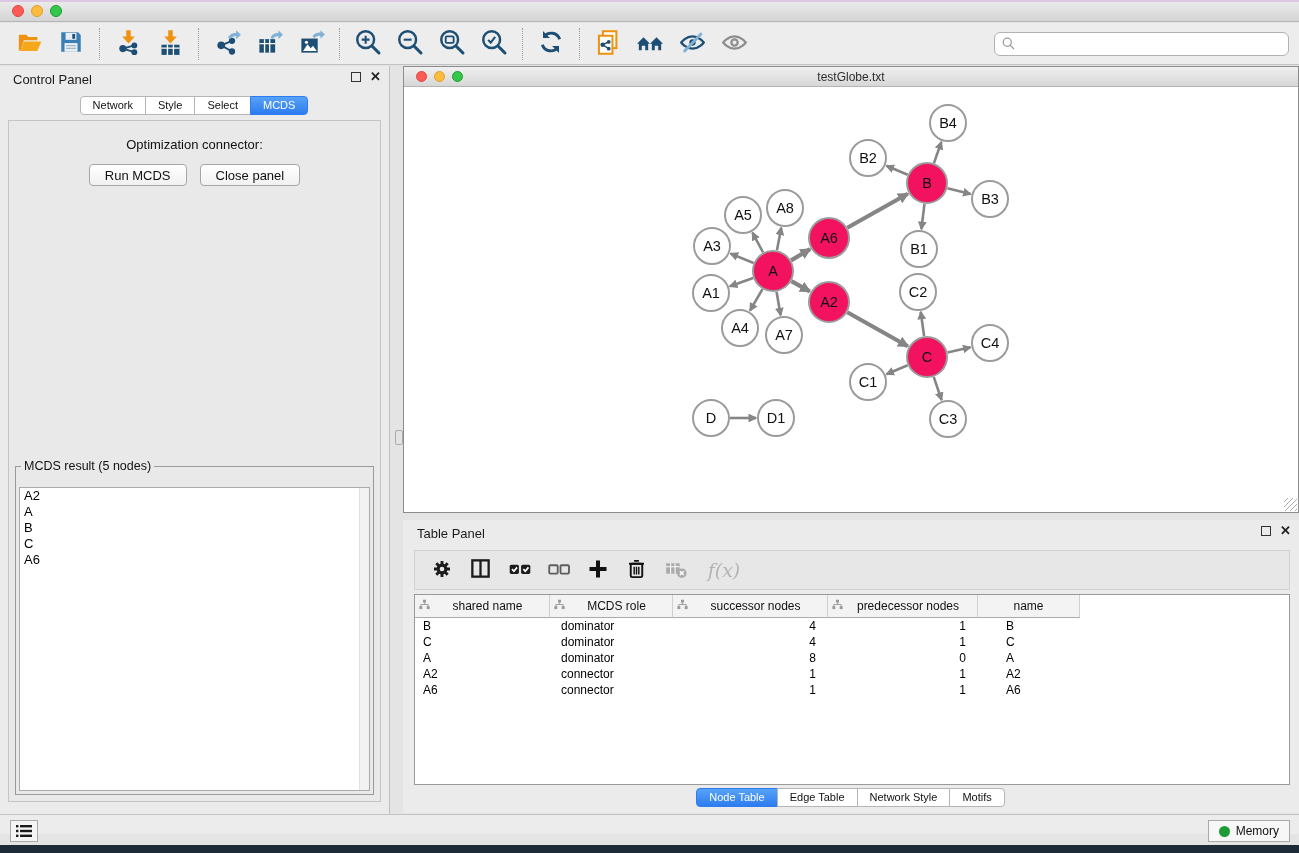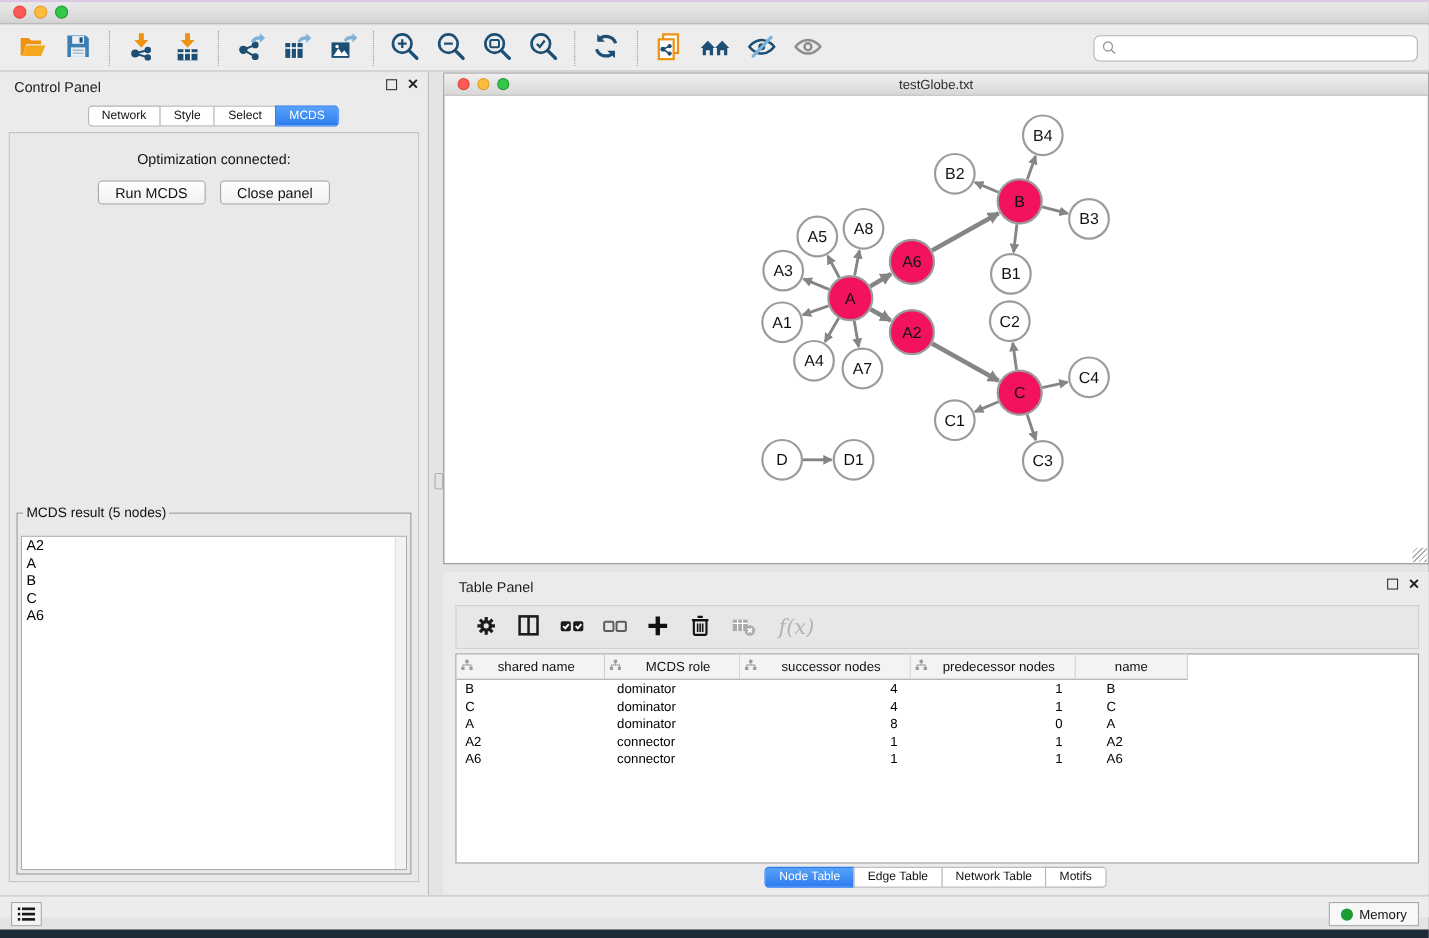--- a/index.html
+++ b/index.html
@@ -303,21 +303,21 @@
         <span class="close-ico">✕</span>
       </span>
     </div>
     <div class="cp-tabs">
         <div class="tab">Network</div>
         <div class="tab">Style</div>
         <div class="tab">Select</div>
         <div class="tab selected">MCDS</div>
       </div>
     <div class="cp-content">
-      <div class="opt-label">Optimization connected:</div>
+      <div class="opt-label">Optimization connector:</div>
       <div class="cp-buttons">
         <button class="btn">Run MCDS</button>
         <button class="btn">Close panel</button>
       </div>
       <fieldset class="result-fieldset">
         <legend>MCDS result (5 nodes)</legend>
         <div class="result-list">
             <div class="result-item">A2</div>
             <div class="result-item">A</div>
             <div class="result-item">B</div>
@@ -600,21 +600,21 @@
             <div class="td-cell" style="width: 123px; text-align: left; padding-left: 11px;">connector</div>
             <div class="td-cell" style="width: 155px; text-align: right; padding-right: 12px;">1</div>
             <div class="td-cell" style="width: 150px; text-align: right; padding-right: 12px;">1</div>
             <div class="td-cell" style="width: 102px; text-align: left; padding-left: 28px;">A6</div>
           </div>
         </div>
     </div>
     <div class="tp-tabs">
         <div class="tab selected">Node Table</div>
         <div class="tab">Edge Table</div>
-        <div class="tab">Network Table</div>
+        <div class="tab">Network Style</div>
         <div class="tab">Motifs</div>
       </div>
   </div>
 
   <div class="status-bar">
     <div class="list-btn">
       <svg width="16" height="14" viewBox="0 0 16 14">
         <g fill="#1a1a1a">
           <rect x="0" y="1" width="2.4" height="2.4"></rect>
             <rect x="4" y="1" width="12" height="2.4"></rect>

